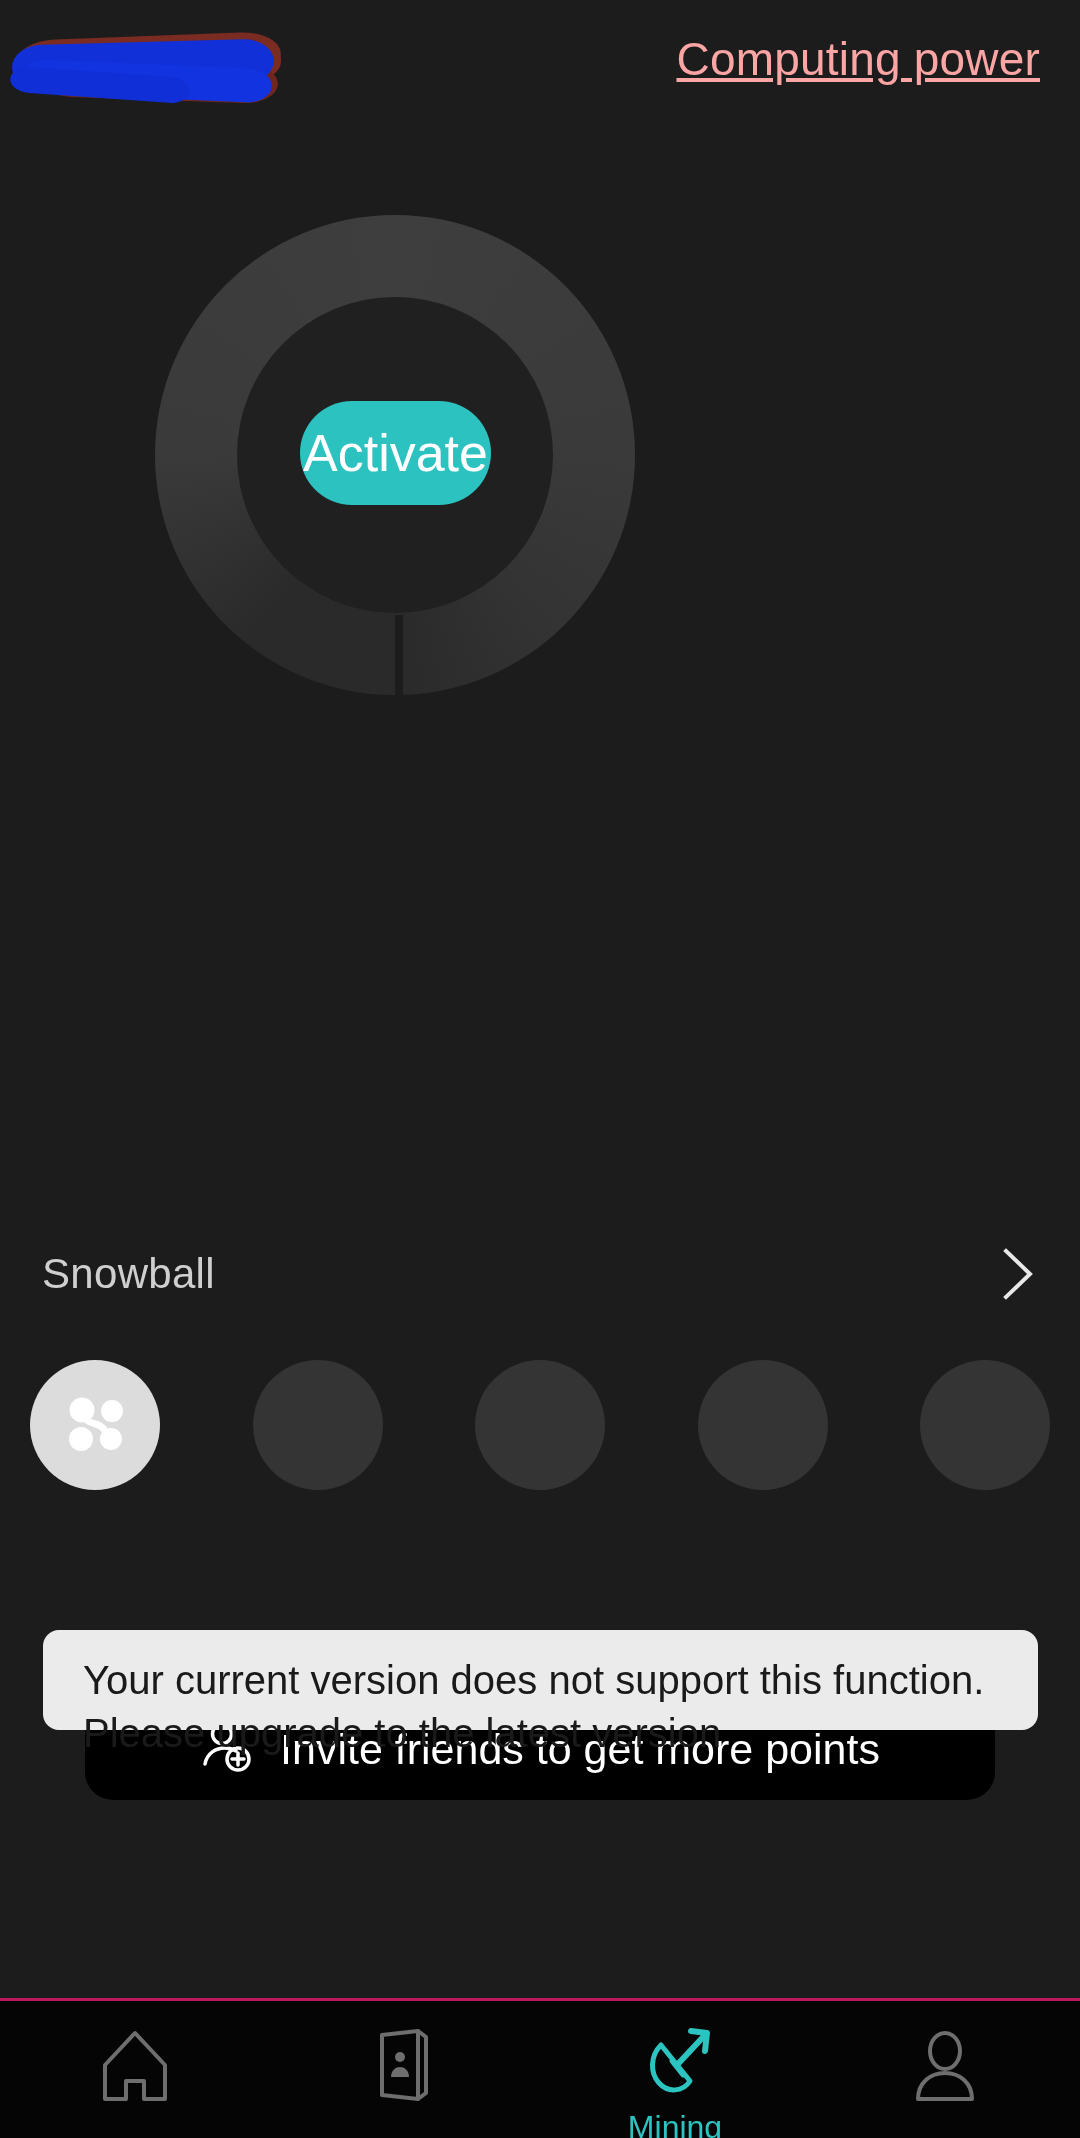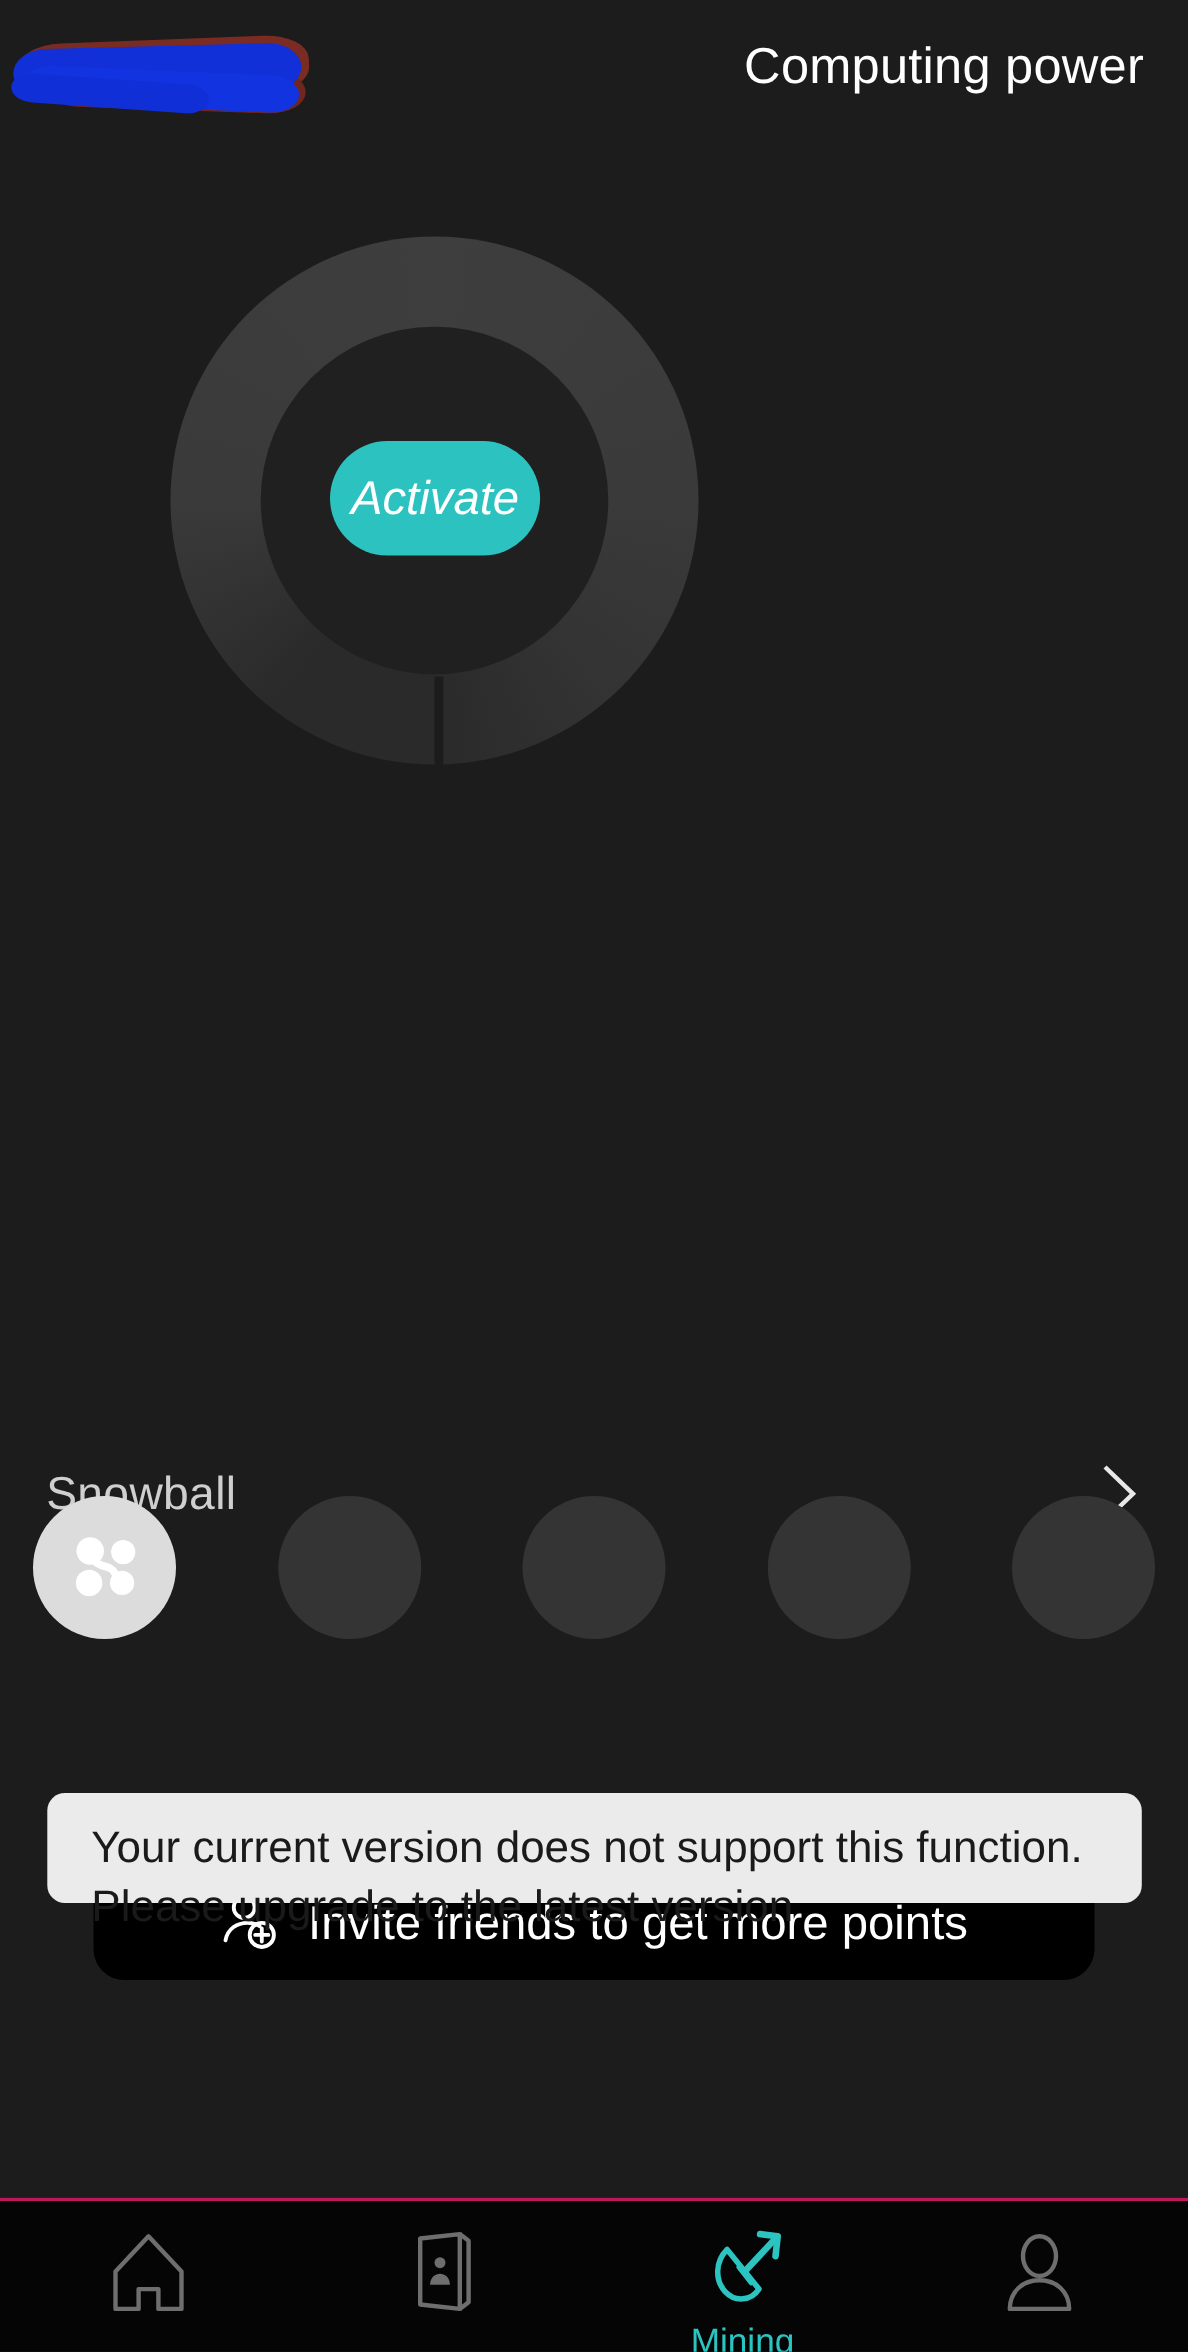--- a/index.html
+++ b/index.html
@@ -62,23 +62,24 @@
     left:2px; top:54px;
     width:180px; height:26px;
     background:#112fd6;
     border-radius:20px/13px;
     transform:rotate(4deg);
   }
   .header-title {
     position:absolute;
     right:40px; top:32px;
     font-size:46px;
-    color:#ffffff;
+    color:#fca5a5;
     letter-spacing:0.2px;
     white-space:nowrap;
+    text-decoration:underline;
   }
 
   
   .ring-wrap {
     position:absolute;
     left:155px; top:215px;
     width:480px; height:480px;
   }
   .ring-outer {
     position:absolute;
@@ -109,33 +110,32 @@
     background:#1c1c1c;
   }
   .activate-btn {
     position:absolute;
     left:145px; top:186px;
     width:191px; height:104px;
     border-radius:52px;
     background:#2cc2bf;
     border:none;
     color:#ffffff;
-    font-size:43px;
+    font-size:52px;
     font-family:"Liberation Sans", sans-serif;
     cursor:pointer;
     display:flex;
     align-items:center;
     justify-content:center;
-    font-style:italic;
   }
 
   
   .snowball-header {
     position:absolute;
-    left:0; top:1323px;
+    left:0; top:1239px;
     width:1080px; height:70px;
     display:flex;
     align-items:center;
     justify-content:space-between;
     padding:0 42px 0 42px;
   }
   .snowball-title {
     font-size:42px;
     color:#cfcfcf;
     letter-spacing:0.3px;

